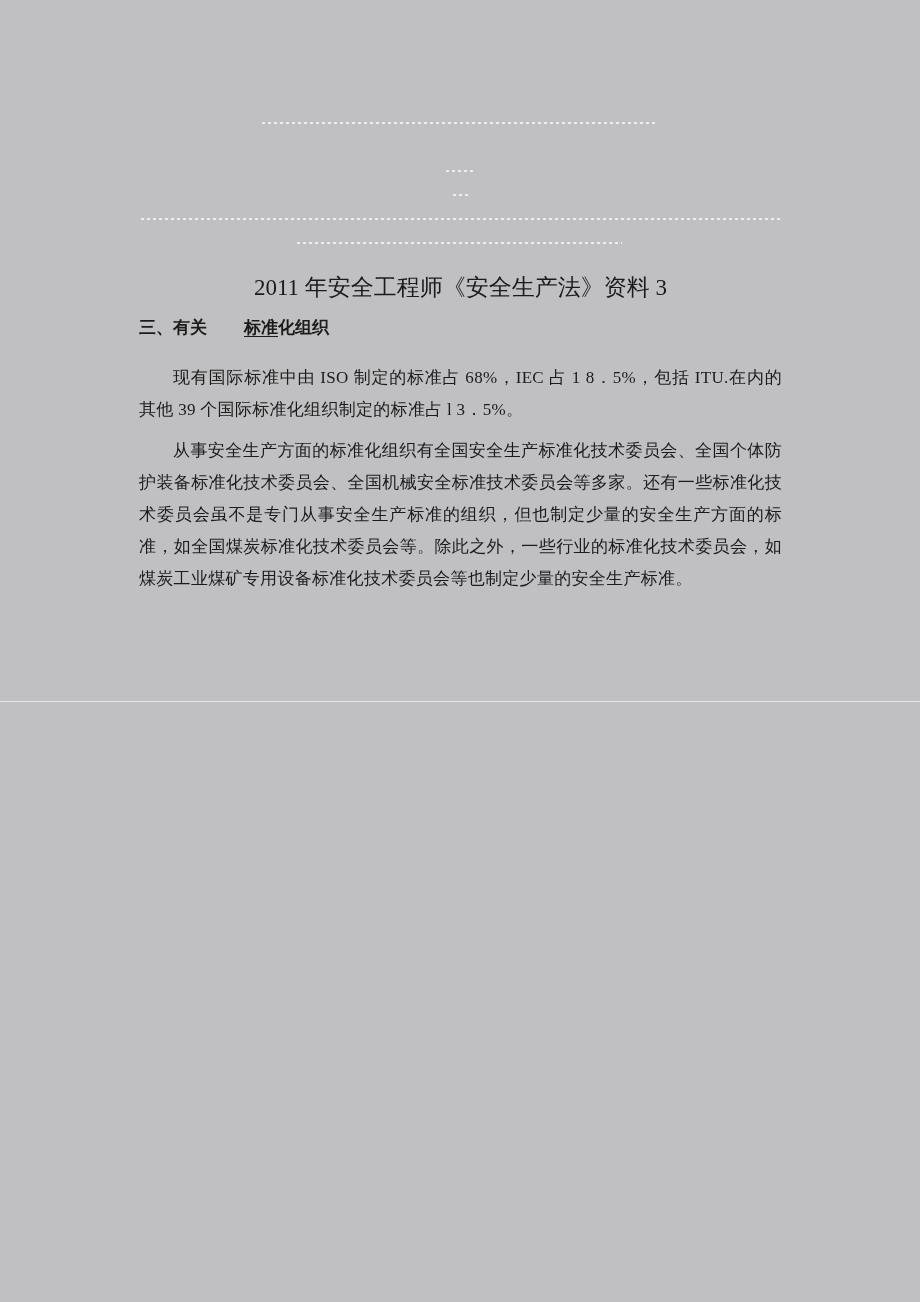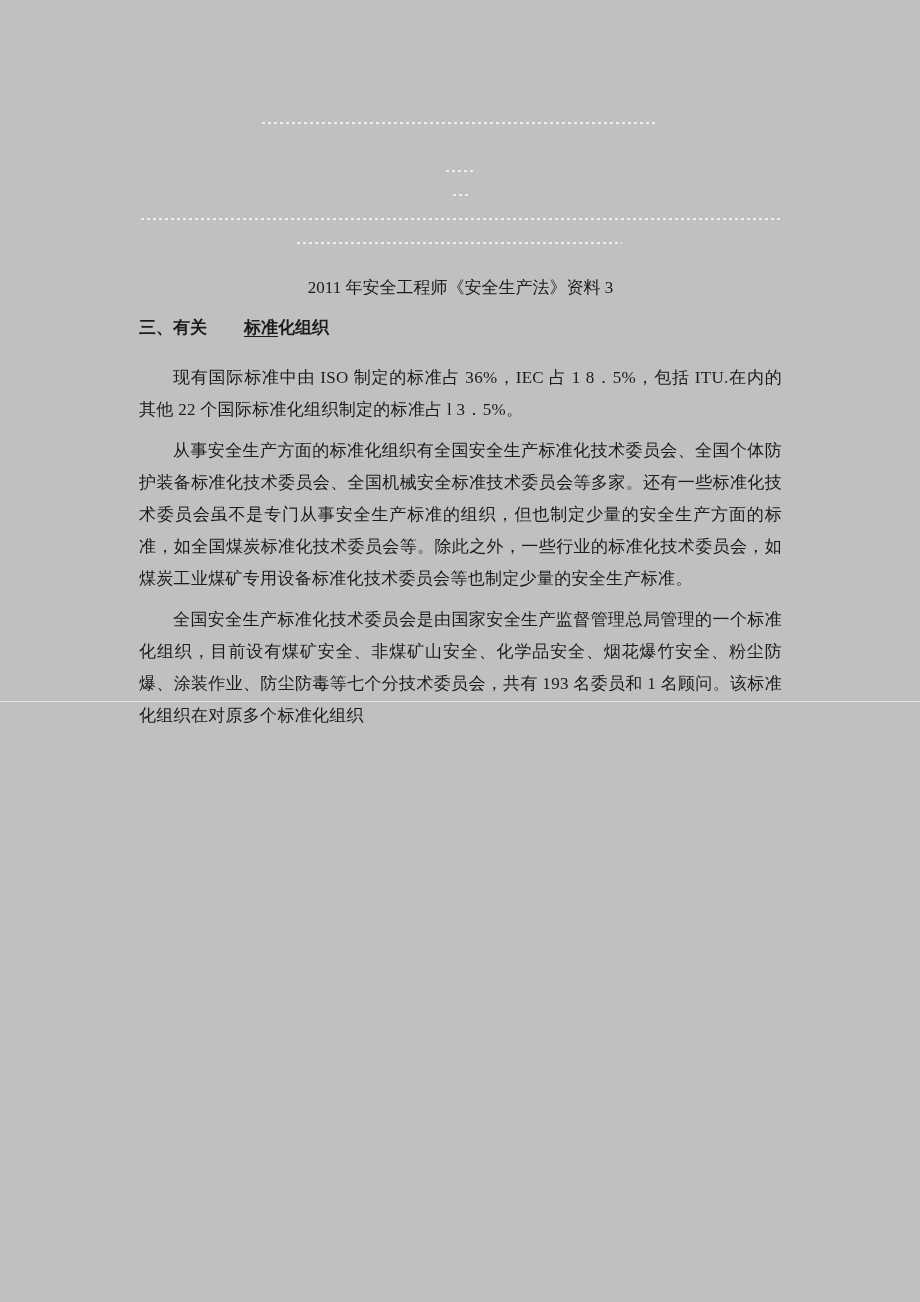--- a/index.html
+++ b/index.html
@@ -44,21 +44,21 @@
     left: 139px;
     top: 272px;
     width: 643px;
     font-size: 17px;
     line-height: 32px;
   }
   .doc-title {
     text-align: center;
     font-weight: normal;
     margin: 0;
-    font-size: 17px;
+    font-size: 23px;
   }
   .doc-heading {
     font-weight: bold;
     margin: 8px 0 18px 0;
     font-size: 17px;
   }
   .doc-heading .u {
     text-decoration: underline;
     text-underline-offset: 3px;
     padding-left: 37px;
@@ -79,16 +79,15 @@
 <div class="wm wm4"></div>
 <div class="wm wm5"></div>
 
 <div class="divider"></div>
 
 <div class="content">
   <p class="doc-title">2011 年安全工程师《安全生产法》资料 3</p>
 
   <p class="doc-heading"><span>三、有关</span><span class="u">标准</span><span>化组织</span></p>
 
-  <p class="para">现有国际标准中由 ISO 制定的标准占 36%，IEC 占 1 8．5%，包括 ITU.在内的其他 22 个国际标准化组织制定的标准占 l 3．5%。</p>
+  <p class="para">现有国际标准中由 ISO 制定的标准占 68%，IEC 占 1 8．5%，包括 ITU.在内的其他 39 个国际标准化组织制定的标准占 l 3．5%。</p>
   <p class="para">从事安全生产方面的标准化组织有全国安全生产标准化技术委员会、全国个体防护装备标准化技术委员会、全国机械安全标准技术委员会等多家。还有一些标准化技术委员会虽不是专门从事安全生产标准的组织，但也制定少量的安全生产方面的标准，如全国煤炭标准化技术委员会等。除此之外，一些行业的标准化技术委员会，如煤炭工业煤矿专用设备标准化技术委员会等也制定少量的安全生产标准。</p>
-  <p class="para">全国安全生产标准化技术委员会是由国家安全生产监督管理总局管理的一个标准化组织，目前设有煤矿安全、非煤矿山安全、化学品安全、烟花爆竹安全、粉尘防爆、涂装作业、防尘防毒等七个分技术委员会，共有 193 名委员和 1 名顾问。该标准化组织在对原多个标准化组织</p>
 </div>
 
 </body></html>

